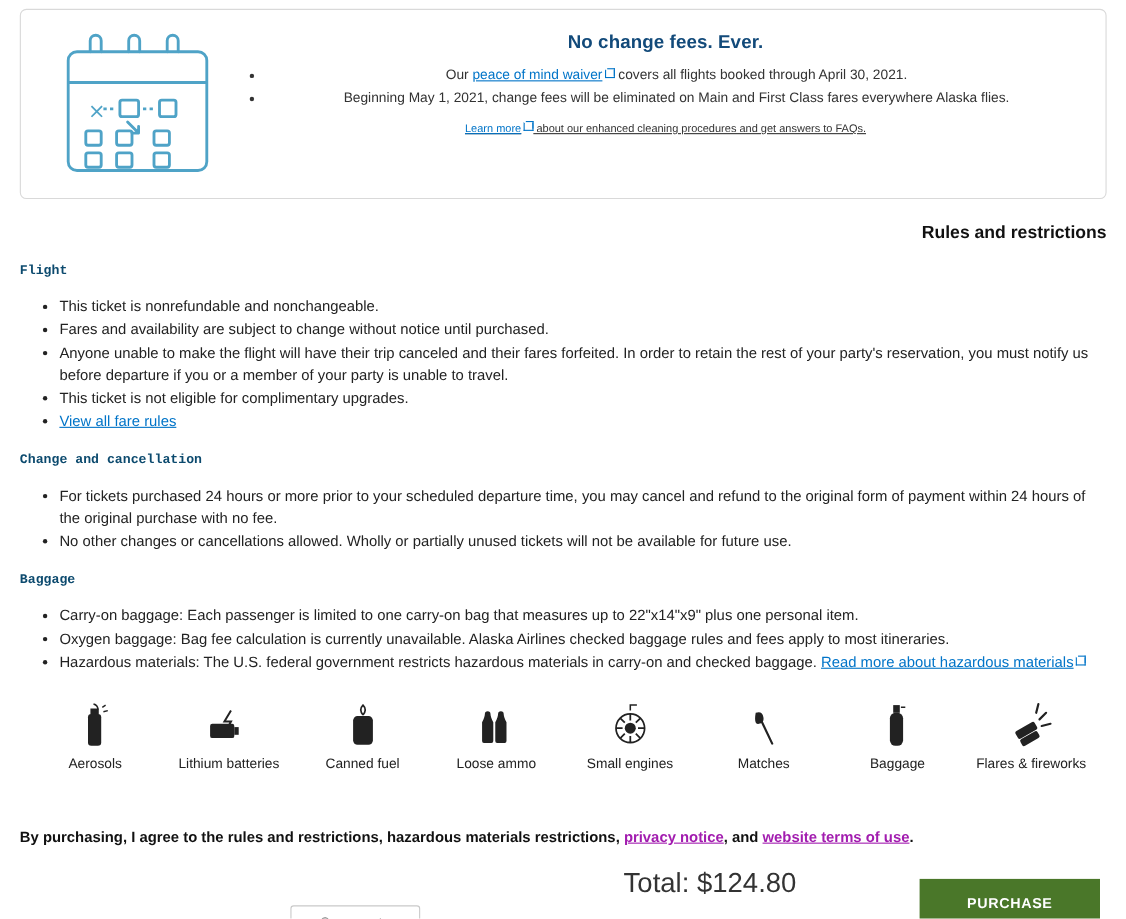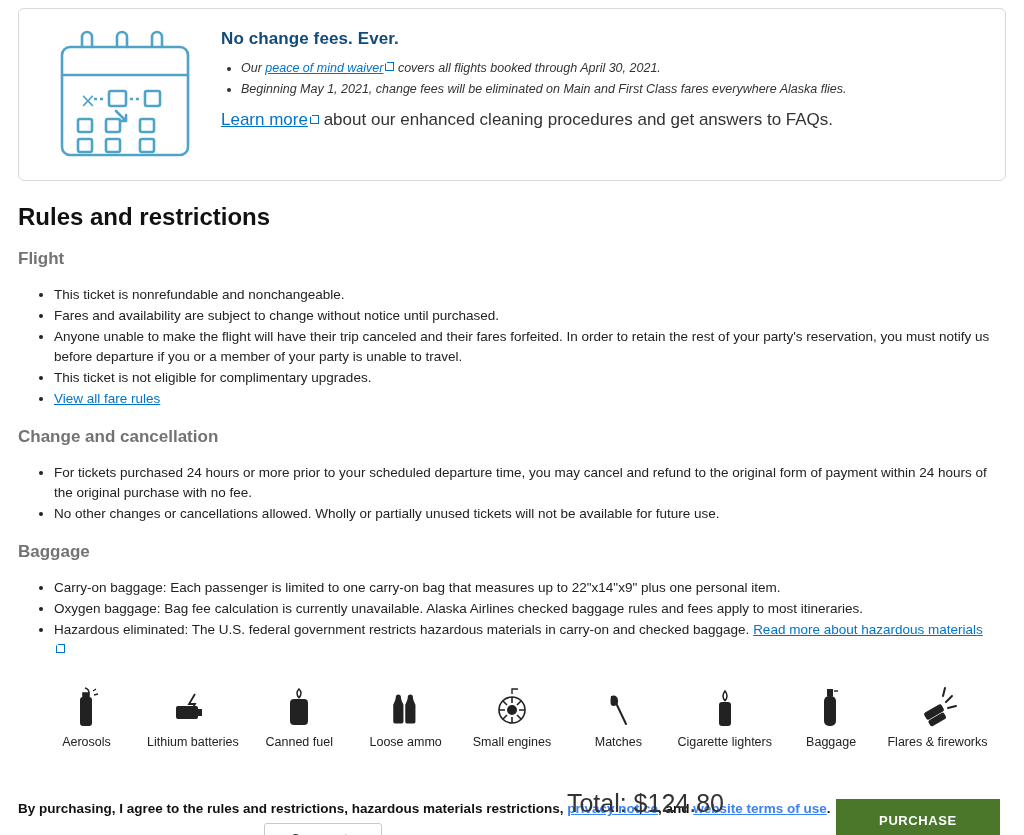--- a/index.html
+++ b/index.html
@@ -30,45 +30,44 @@
     min-height: 168px;
   }
   .banner-icon {
     width: 180px;
     flex: 0 0 180px;
     display: flex;
     align-items: center;
     justify-content: center;
     padding-top: 6px;
   }
-  .banner-body { flex: 1; padding-left: 6px; padding-top: 6px; }
+  .banner-body { flex: 1; padding-left: 6px; padding-top: 6px; text-align: center; }
   .banner-title {
     color: #124a7a;
     font-size: 17px;
     font-weight: bold;
     margin: 0 0 10px 0;
     letter-spacing: .1px;
   }
   .banner-text {
     font-size: 12.5px;
     line-height: 17px;
     color: #333333;
     margin: 0 0 10px 0;
     max-width: 700px;
   }
   .banner-list {
     margin: 0 0 12px 0;
     padding-left: 20px;
     font-size: 12.5px;
     line-height: 18px;
     color: #333333;
-    font-style: italic;
   }
   .banner-list li { margin-bottom: 3px; }
-  .banner-learn { font-size: 17px; color: #333; }
+  .banner-learn { font-size: 10px; color: #333; text-decoration: underline; }
 
   .ext-link-ico {
     display: inline-block;
     width: 9px; height: 9px;
     position: relative;
     margin-left: 2px;
     vertical-align: 1px;
   }
   .ext-link-ico::before {
     content: "";
@@ -82,30 +81,32 @@
     content: "";
     position: absolute;
     right: 0; top: 0;
     width: 6px; height: 6px;
     border-top: 1px solid #0074c8;
     border-right: 1px solid #0074c8;
   }
 
   
   h2.section-title {
-    font-size: 24px;
+    font-size: 16px;
     font-weight: bold;
     color: #111;
     margin: 22px 0 14px 0;
+    text-align: right;
   }
   h3.sub-title {
-    font-size: 17px;
-    font-weight: bold;
-    color: #737373;
+    font-size: 12px;
+    font-weight: bold;
+    color: #0c4a6e;
     margin: 18px 0 6px 0;
+    font-family: Liberation Mono, monospace;
   }
   ul.rules {
     margin: 16px;
     padding-left: 20px;
     font-size: 13.5px;
     line-height: 20px;
     color: #222;
   }
   ul.rules li { margin-bottom: 1px; }
   ul.rules b { font-weight: normal; }
@@ -137,21 +138,21 @@
     white-space: nowrap;
   }
 
   
   .agree {
     margin-top: 52px;
     font-size: 13.5px;
     font-weight: bold;
     color: #111;
   }
-  .agree a { color: #3b82f6; }
+  .agree a { color: #a21caf; }
 
   
   .footer {
     position: absolute;
     left: 18px; right: 18px;
     bottom: 0;
     height: 60px;
   }
   .total {
     position: absolute;
@@ -241,21 +242,21 @@
   <h3 class="sub-title">Change and cancellation</h3>
   <ul class="rules">
     <li>For tickets purchased 24 hours or more prior to your scheduled departure time, you may cancel and refund to the original form of payment within 24 hours of the original purchase with no fee.</li>
     <li>No other changes or cancellations allowed. Wholly or partially unused tickets will not be available for future use.</li>
   </ul>
 
   <h3 class="sub-title">Baggage</h3>
   <ul class="rules">
     <li><b>Carry-on baggage:</b><span> Each passenger is limited to one carry-on bag that measures up to 22"x14"x9" plus one personal item.</span></li>
     <li><b>Oxygen baggage:</b><span> Bag fee calculation is currently unavailable. Alaska Airlines checked baggage rules and fees apply to most itineraries.</span></li>
-    <li><b>Hazardous eliminated:</b><span> The U.S. federal government restricts hazardous materials in carry-on and checked baggage. </span><a href="#">Read more about hazardous materials</a><span class="ext-link-ico"></span></li>
+    <li><b>Hazardous materials:</b><span> The U.S. federal government restricts hazardous materials in carry-on and checked baggage. </span><a href="#">Read more about hazardous materials</a><span class="ext-link-ico"></span></li>
   </ul>
 
   <div class="hazmat">
 
     <div class="hazmat-item">
       <div class="hazmat-glyph">
         <svg width="26" height="42" viewBox="0 0 26 42" fill="none" stroke="#222" stroke-width="1.6">
           <path d="M9 7 h6 v4 h-6 z" fill="#222"></path>
           <path d="M11 2 q4 1 4 5" stroke-width="1.4"></path>
           <rect x="6" y="11" width="12" height="29" rx="3" fill="#222" stroke="none"></rect>
@@ -311,29 +312,20 @@
     <div class="hazmat-item">
       <div class="hazmat-glyph">
         <svg width="30" height="42" viewBox="0 0 30 42" fill="none" stroke="#222" stroke-width="2">
           <path d="M8 10 q6 -2 7 4 q1 5 -4 6 q-5 1 -3 -10 z" fill="#222" stroke="none"></path>
           <path d="M13 17 l10 21" stroke-linecap="round"></path>
         </svg>
       </div>
       <div class="hazmat-label">Matches</div>
     </div>
 
-    <div class="hazmat-item">
-      <div class="hazmat-glyph">
-        <svg width="26" height="42" viewBox="0 0 26 42" fill="none" stroke="#222" stroke-width="1.6">
-          <rect x="7" y="16" width="12" height="24" rx="3" fill="#222" stroke="none"></rect>
-          <path d="M13 15 q-4 -5 0 -10 q4 5 0 10" fill="#fff" stroke="#222" stroke-width="1.5"></path>
-        </svg>
-      </div>
-      <div class="hazmat-label">Cigarette lighters</div>
-    </div>
 
     <div class="hazmat-item">
       <div class="hazmat-glyph">
         <svg width="24" height="42" viewBox="0 0 24 42" fill="none" stroke="#222" stroke-width="1.6">
           <rect x="8" y="3" width="6" height="7" fill="#222" stroke="none"></rect>
           <path d="M15 5 h4" stroke-width="1.4"></path>
           <rect x="5" y="10" width="12" height="30" rx="5" fill="#222" stroke="none"></rect>
         </svg>
       </div>
       <div class="hazmat-label">Baggage</div>

